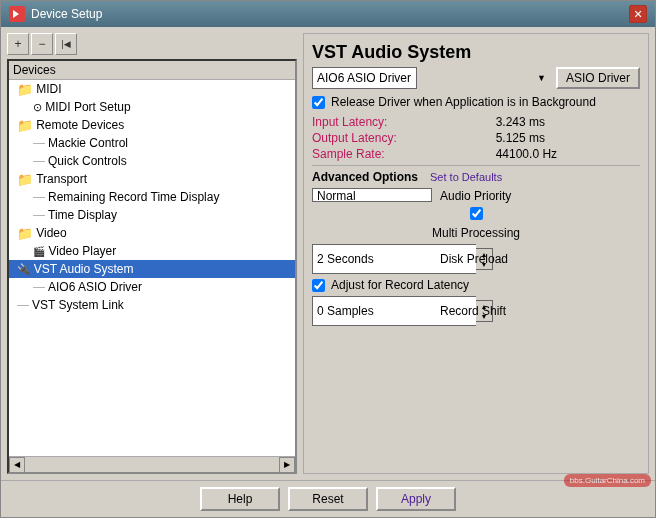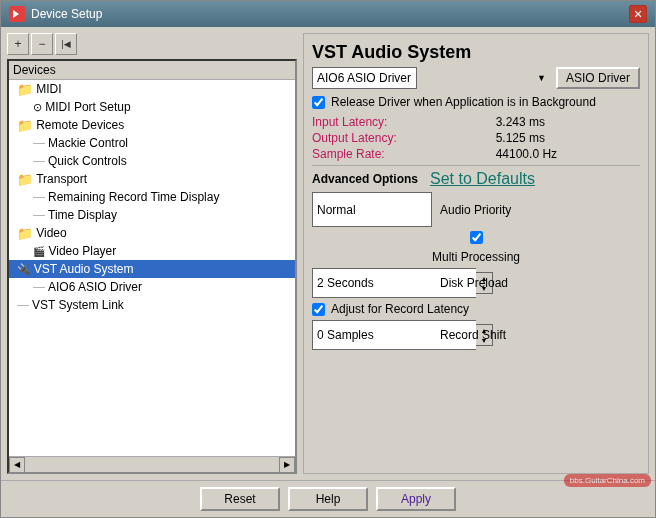--- a/index.html
+++ b/index.html
@@ -194,38 +194,37 @@
       margin: 2px 0;
     }
     .advanced-link {
       color: #000;
       font-size: 12px;
       font-weight: bold;
       text-decoration: none;
       cursor: pointer;
     }
     .set-defaults-link {
-      color: #0f766e;
-      font-size: 16px;
-      text-decoration: underline;
+      color: #4c1d95;
+      font-size: 11px;
       cursor: pointer;
     }
     .option-row {
       display: flex;
       align-items: center;
       gap: 8px;
       margin: 4px 0;
     }
     .option-select-wrapper {
       position: relative;
       width: 120px;
     }
     .option-select {
       width: 120px;
-      height: 35px;
+      height: 14px;
       border: 1px solid #666;
       background: white;
       font-size: 12px;
       padding: 0 4px;
       appearance: none;
       cursor: pointer;
     }
     .spinner-wrapper {
       display: flex;
       align-items: center;
@@ -504,21 +503,21 @@
               <button class="spinner-btn">▼</button>
             </div>
           </div>
           <span class="option-label">Record Shift</span>
         </div>
       </div>
     </div>
   </div>
 
   <div class="bottom-bar">
+    <button class="bottom-btn">Help</button>
     <button class="bottom-btn">Reset</button>
-    <button class="bottom-btn">Help</button>
     <button class="bottom-btn disabled">Apply</button>
   </div>
 
   <div style="position:absolute;bottom:30px;right:4px;opacity:0.5;font-size:9px;color:#555;">
     <div style="background:#c00;color:#fff;padding:2px 6px;border-radius:6px;font-size:8px;">bbs.GuitarChina.com</div>
   </div>
 </div>
 
 </body></html>

